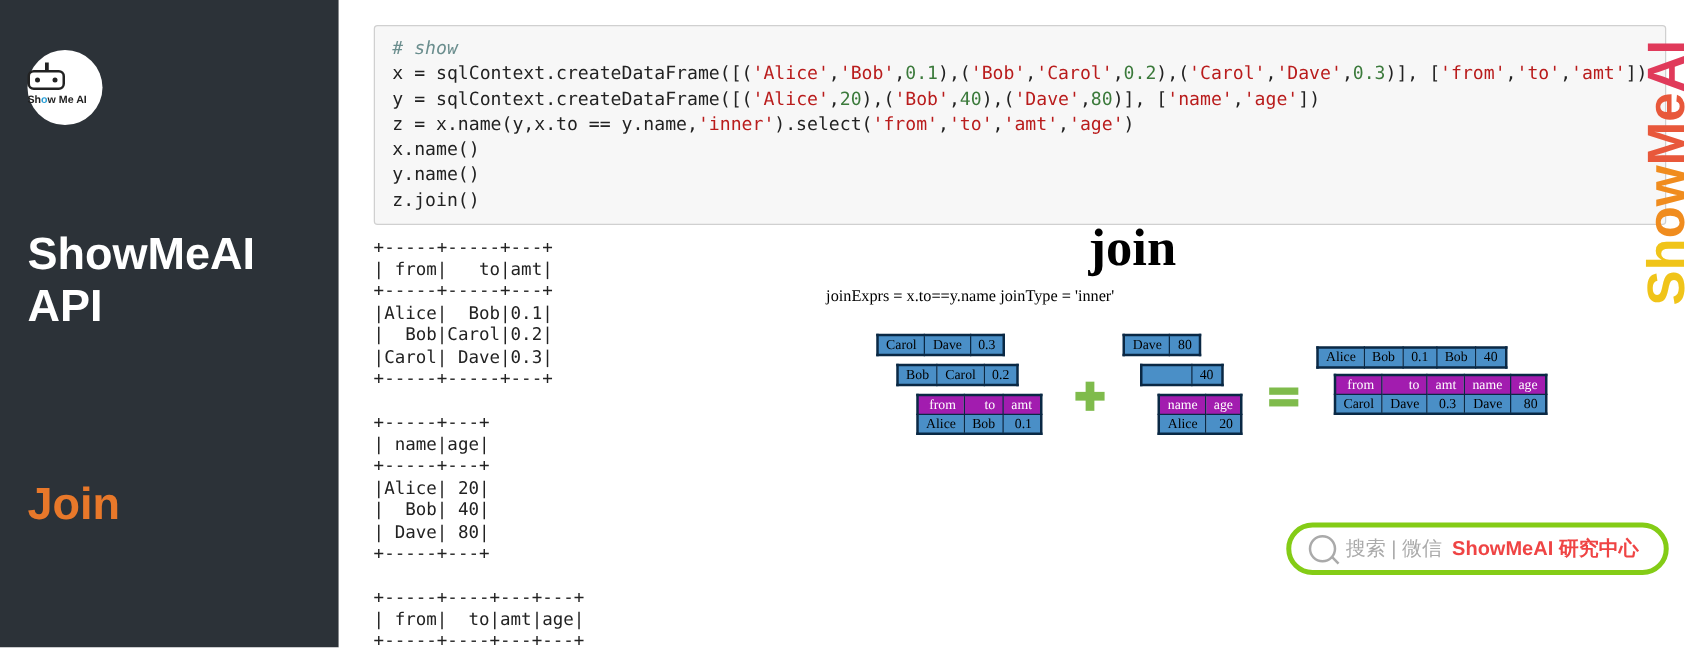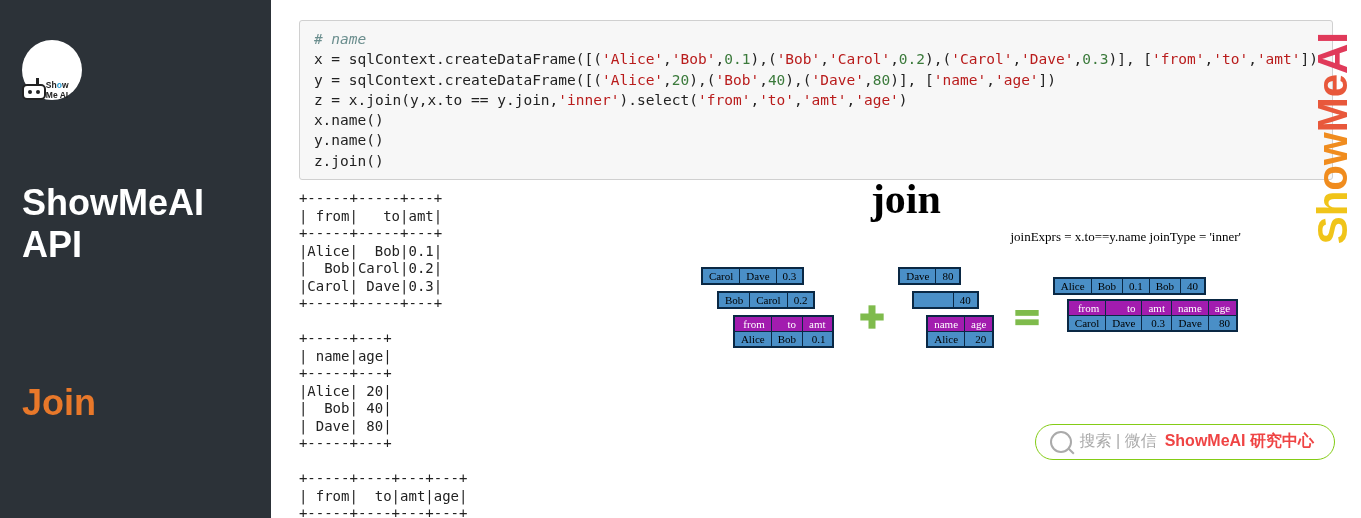--- a/index.html
+++ b/index.html
@@ -1,45 +1,45 @@
 <!DOCTYPE html>
 <html><head>
 <meta charset="utf-8">
 <style>
 * { margin: 0; padding: 0; box-sizing: border-box; }
 body { width: 1361px; height: 518px; display: flex; font-family: -apple-system, "Segoe UI", sans-serif; background: #fff; overflow: hidden; }
 .sidebar { width: 388px; height: 518px; background: #2c3238; color: #fff; padding: 40px 0 0 22px; position: relative; }
-.logo { width: 60px; height: 60px; background: #fff; border-radius: 50%; display: flex; flex-direction: row; align-items: flex-end; justify-content: center; margin-bottom: 82px; }
+.logo { width: 60px; height: 60px; background: #fff; border-radius: 50%; display: flex; flex-direction: column; align-items: flex-start; justify-content: center; margin-bottom: 82px; }
 .logo-bot { width: 30px; height: 16px; border: 2.5px solid #222; border-radius: 5px; position: relative; background:#fff; }
 .logo-bot::before { content:''; position:absolute; width:2.5px; height:6px; background:#222; top:-8px; left:12px; }
 .logo-bot .eye { position:absolute; width:4px; height:4px; background:#222; border-radius:50%; top:4px; }
 .logo-bot .eye.l { left:4px; } .logo-bot .eye.r { right:4px; }
 .logo-text { font-size: 8.5px; font-weight: 600; color: #222; margin-top: 2px; }
 .logo-text b { color:#2a9fd6; }
 .title1 { font-size: 36px; font-weight: 600; margin-bottom: 116px; }
 .title2 { font-size: 36px; font-weight: 600; color: #e8782a; margin-bottom: 108px; }
 .main { flex:1; height:518px; background:#fff; position:relative; padding:20px 28px; }
 .codeblock { border:1px solid #d0d0d0; background:#f7f7f7; border-radius:3px; padding:8px 14px; font-family:Menlo,Consolas,monospace; font-size:14.5px; line-height:1.4; white-space:pre; color:#222; }
 .c-com { color:#6b8e8e; font-style:italic; }
 .c-str { color:#b91c1c; }
 .c-num { color:#3b7a3b; }
 .ascii { font-family:Menlo,Consolas,monospace; font-size:14px; line-height:1.25; white-space:pre; color:#222; margin-top:10px; }
 .diagram { position:absolute; left:430px; top:175px; width:540px; }
 .join-head { font-size:42px; font-weight:700; font-family: "Comic Sans MS", cursive; text-align:center; margin-bottom:6px; margin-left:-130px; }
-.join-sub { font-size:13px; text-align:right; font-family: "Comic Sans MS", cursive; margin-bottom:22px; margin-left:-40px; }
+.join-sub { font-size:13px; text-align:left; font-family: "Comic Sans MS", cursive; margin-bottom:22px; margin-left:-40px; }
 .dstage { display:flex; align-items:center; gap:12px; }
 .stack { position:relative; }
 .tbl { border: 2px solid #0a2844; border-collapse:collapse; font-family: "Comic Sans MS", cursive; font-size:11px; position:absolute; }
 .tbl td, .tbl th { border:1px solid #0a2844; padding:1px 6px; text-align:right; background:#4a8fc7; color:#000; }
 .tbl th { background:#a21caf; color:#fff; font-weight:normal; }
 .plus,.eq { width:30px; height:30px; display:flex; align-items:center; justify-content:center; }
 .plus svg, .eq svg { width:28px; height:28px; }
 .vbrand { position:absolute; right:4px; top:32px; writing-mode:vertical-rl; transform:rotate(180deg); font-size:42px; font-weight:800; font-family:Arial; }
 .vbrand span:nth-child(1){color:#f0c419;} .vbrand span:nth-child(2){color:#f08c1e;} .vbrand span:nth-child(3){color:#e8583b;} .vbrand span:nth-child(4){color:#e03a5a;}
-.searchbar { position:absolute; right:26px; bottom:58px; border:1px solid #84cc16; border-radius:22px; padding:6px 20px 6px 14px; display:flex; align-items:flex-start; gap:8px; background:#fff; font-size:16px; }
+.searchbar { position:absolute; right:26px; bottom:58px; border:4px solid #84cc16; border-radius:22px; padding:6px 20px 6px 14px; display:flex; align-items:flex-end; gap:8px; background:#fff; font-size:16px; }
 .searchbar .sicon { width:22px; height:22px; border:2px solid #aaa; border-radius:50%; position:relative; }
 .searchbar .sicon::after { content:''; position:absolute; width:8px; height:2px; background:#aaa; transform:rotate(45deg); bottom:-1px; right:-5px; }
 .searchbar .gy { color:#aaa; }
 .searchbar .bk { color:#ef4444; font-weight:700; }
 </style>
 </head>
 <body>
 
 <div class="sidebar">
   <div class="logo">
@@ -48,24 +48,24 @@
         <span class="eye r"></span>
       </div>
     <div class="logo-text"><span>Sh</span><b>o</b><span>w Me AI</span></div>
   </div>
   <div class="title1">ShowMeAI API</div>
   <div class="title2">Join</div>
 
 </div>
 
 <div class="main">
-  <div class="codeblock"><span class="c-com"># name</span>
+  <div class="codeblock"><span class="c-com"># show</span>
 <span>x = sqlContext.createDataFrame([(</span><span class="c-str">'Alice'</span><span>,</span><span class="c-str">'Bob'</span><span>,</span><span class="c-num">0.1</span><span>),(</span><span class="c-str">'Bob'</span><span>,</span><span class="c-str">'Carol'</span><span>,</span><span class="c-num">0.2</span><span>),(</span><span class="c-str">'Carol'</span><span>,</span><span class="c-str">'Dave'</span><span>,</span><span class="c-num">0.3</span><span>)], [</span><span class="c-str">'from'</span><span>,</span><span class="c-str">'to'</span><span>,</span><span class="c-str">'amt'</span><span>])</span>
 <span>y = sqlContext.createDataFrame([(</span><span class="c-str">'Alice'</span><span>,</span><span class="c-num">20</span><span>),(</span><span class="c-str">'Bob'</span><span>,</span><span class="c-num">40</span><span>),(</span><span class="c-str">'Dave'</span><span>,</span><span class="c-num">80</span><span>)], [</span><span class="c-str">'name'</span><span>,</span><span class="c-str">'age'</span><span>])</span>
-<span>z = x.join(y,x.to == y.join,</span><span class="c-str">'inner'</span><span>).select(</span><span class="c-str">'from'</span><span>,</span><span class="c-str">'to'</span><span>,</span><span class="c-str">'amt'</span><span>,</span><span class="c-str">'age'</span><span>)</span>
+<span>z = x.name(y,x.to == y.name,</span><span class="c-str">'inner'</span><span>).select(</span><span class="c-str">'from'</span><span>,</span><span class="c-str">'to'</span><span>,</span><span class="c-str">'amt'</span><span>,</span><span class="c-str">'age'</span><span>)</span>
 <span>x.name()</span>
 <span>y.name()</span>
 <span>z.join()</span></div>
   <div class="ascii">+-----+-----+---+
 | from|   to|amt|
 +-----+-----+---+
 |Alice|  Bob|0.1|
 |  Bob|Carol|0.2|
 |Carol| Dave|0.3|
 +-----+-----+---+

